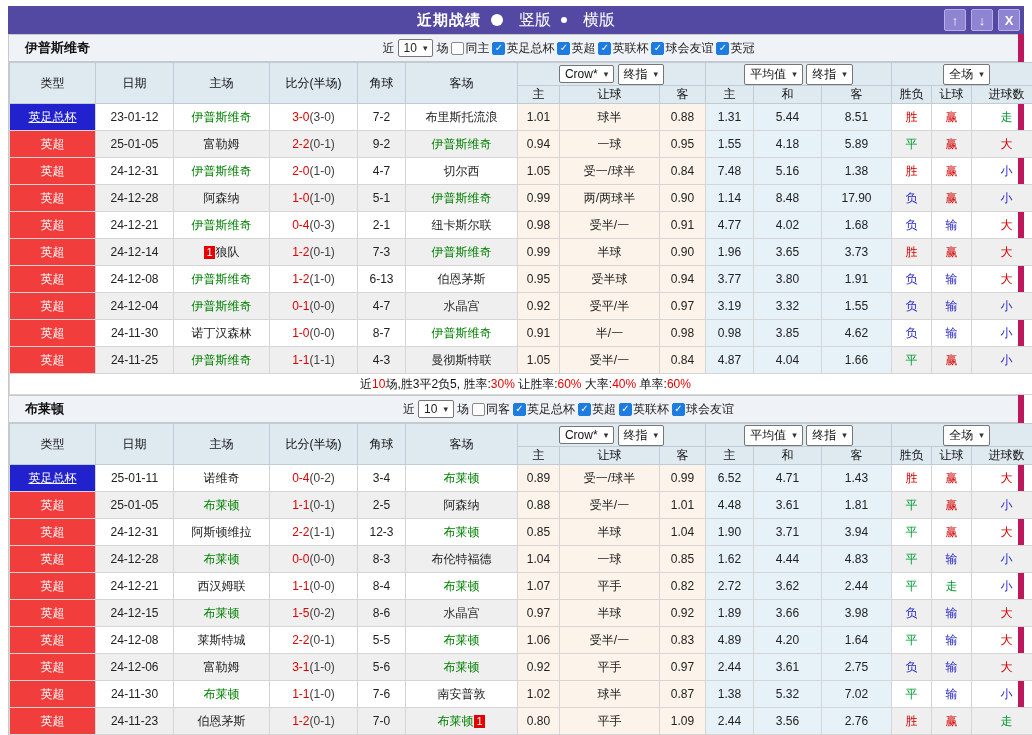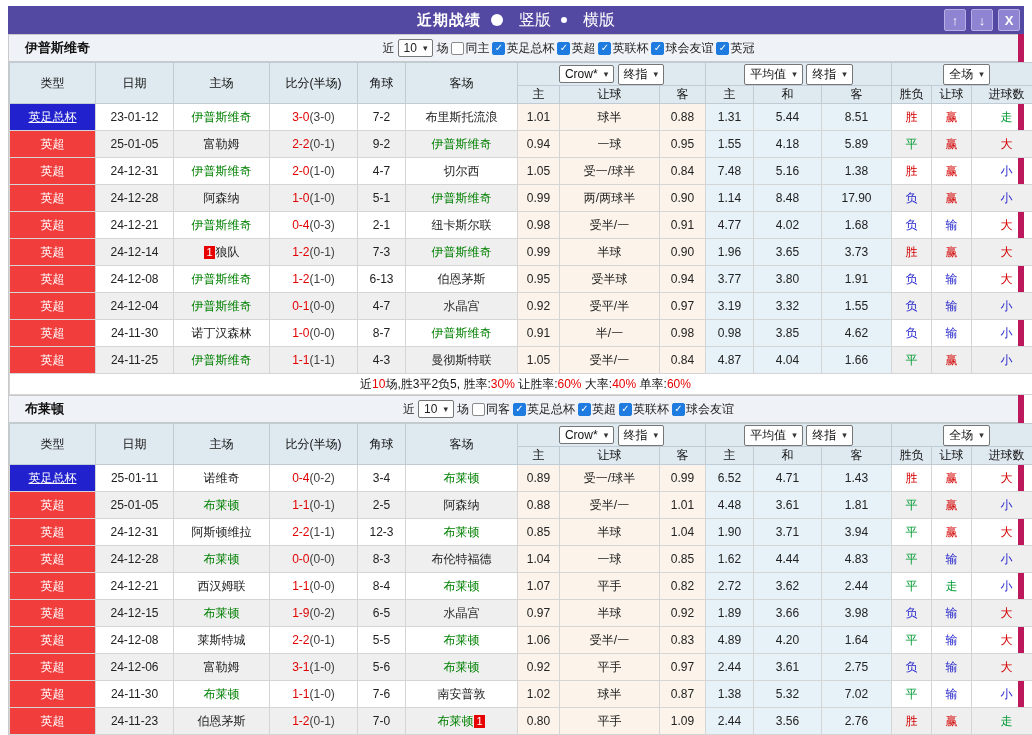--- a/index.html
+++ b/index.html
@@ -569,22 +569,22 @@
             <td class="c-green">平</td>
             <td class="c-green">走</td>
             <td class="c-blue">小</td>
           </tr>
           <tr>
             <td class="col-type">
               <span class="type-badge type-red">英超</span>
             </td>
             <td>24-12-15</td>
             <td><span class="team-link team-self">布莱顿</span></td>
-            <td><span class="score-ft">1-9</span><span class="score-ht">(0-2)</span></td>
-            <td>6-5</td>
+            <td><span class="score-ft">1-5</span><span class="score-ht">(0-2)</span></td>
+            <td>8-6</td>
             <td><span class="team-link">水晶宫</span></td>
             <td class="bg-cream">0.97</td>
             <td class="bg-cream">半球</td>
             <td class="bg-cream">0.92</td>
             <td class="bg-blue">1.89</td>
             <td class="bg-blue">3.66</td>
             <td class="bg-blue">3.98</td>
             <td class="c-blue">负</td>
             <td class="c-blue">输</td>
             <td class="c-red">大</td>

